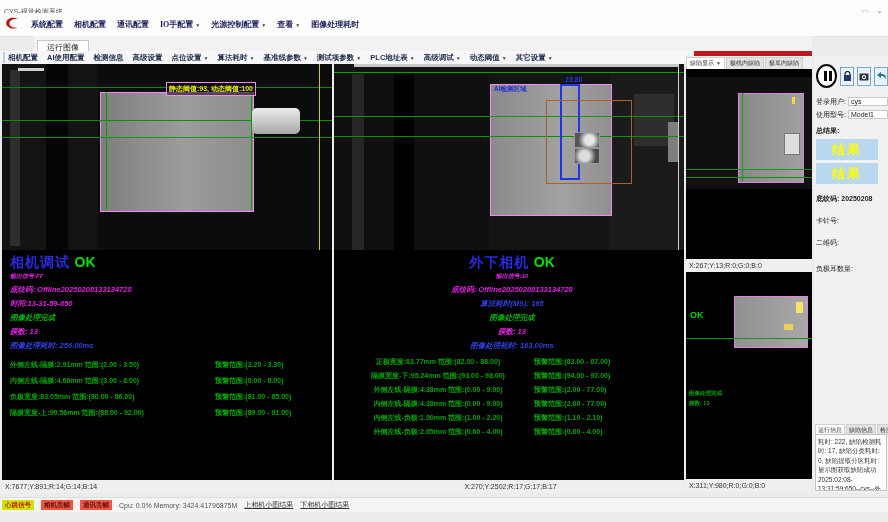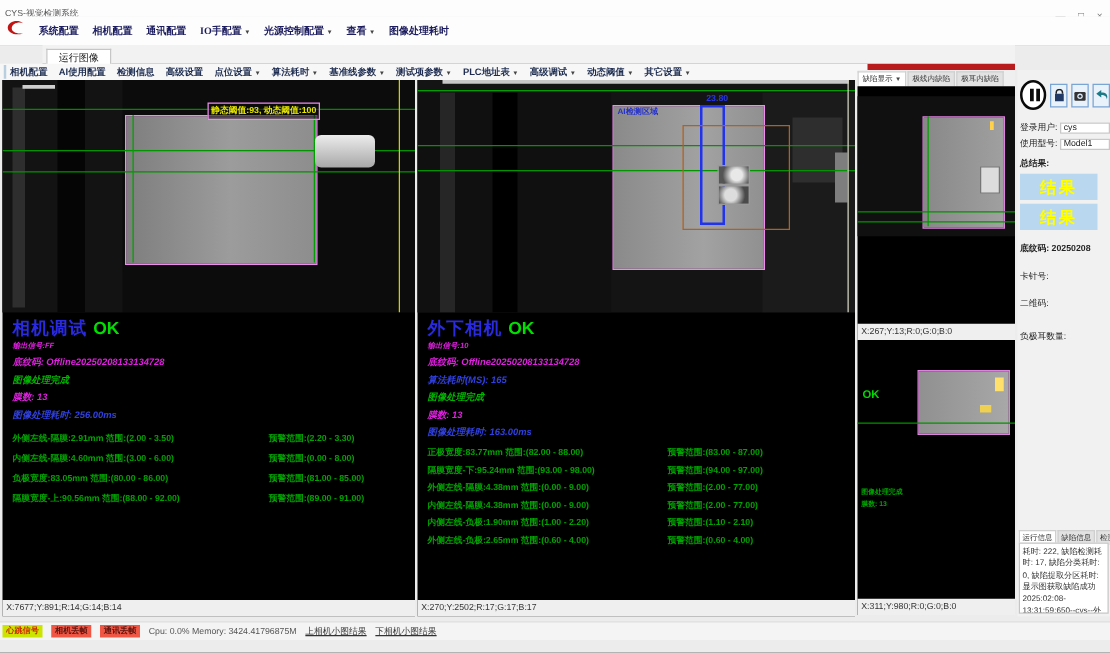--- a/index.html
+++ b/index.html
@@ -17,21 +17,21 @@
   
   .tabstrip{position:absolute;top:36px;left:0;right:76px;height:15px;background:#f2f2f2;border-bottom:5px solid #b91c1c;margin-left:34px;}
   .tab{display:inline-block;margin-left:3px;margin-top:2px;background:#fff;border:1px solid #c6c6c6;border-bottom:none;padding:1px 9px;font-size:8px;color:#222;}
   
   .toolbar{position:absolute;top:51px;left:0;width:686px;height:13px;background:#f7f7f7;display:flex;align-items:center;gap:9px;padding-left:8px;}
   .toolbar:before{content:"";position:absolute;left:3px;top:1px;bottom:1px;width:2px;background:#b9cede;}
   .ti{font-size:7.5px;color:#1d2c50;font-weight:bold;white-space:nowrap;}
   
   .panel{position:absolute;top:64px;background:#000;}
   .panel.left{left:2px;width:330px;height:429px;}
-  .panel.mid{left:334px;width:350px;height:429px;}
+  .panel.mid{left:334px;width:350px;height:429px;text-align:center;}
   .cam-canvas{position:absolute;top:0;left:0;right:0;height:186px;overflow:hidden;background:#0c0c0c;}
   .cstatus{position:absolute;left:0;right:0;bottom:0;height:13px;background:#efefef;font-size:7px;color:#333;line-height:13px;padding-left:3px;}
   .overlay{position:absolute;top:190px;left:8px;right:2px;}
   .cam-title{font-size:14px;font-weight:bold;font-family:"Liberation Serif",serif;letter-spacing:1px;}
   .blue-big{color:#2a2ae0;}
   .green-big{color:#00e000;font-family:"Liberation Sans",sans-serif;letter-spacing:0;}
   .oline{font-size:7.5px;font-weight:bold;margin-top:4px;white-space:nowrap;font-style:italic;}
   .tiny{font-size:6px;margin-top:0px;}
   .magenta{color:#e020e0;}
   .green{color:#00b400;}
@@ -142,20 +142,21 @@
         <span>静态阈值:93, 动态阈值:100</span>
       </div>
     </div>
     <div class="overlay">
       <div class="cam-title">
         <span class="blue-big">相机调试</span>
         <span class="green-big">OK</span>
       </div>
       <div class="oline tiny magenta">输出信号:FF</div>
       <div class="oline magenta">底纹码: Offline20250208133134728</div>
+      <div class="oline magenta">时间:13-31-59-650</div>
       <div class="oline green">图像处理完成</div>
       <div class="oline magenta">膜数: 13</div>
       <div class="oline blue">图像处理耗时: 256.00ms</div>
       <div class="meas">
         <div class="mrow">
           <span class="mval">外侧左线-隔膜:2.91mm 范围:(2.00 - 3.50)</span>
           <span class="mwarn">预警范围:(2.20 - 3.30)</span>
         </div>
         <div class="mrow">
           <span class="mval">内侧左线-隔膜:4.60mm 范围:(3.00 - 6.00)</span>

